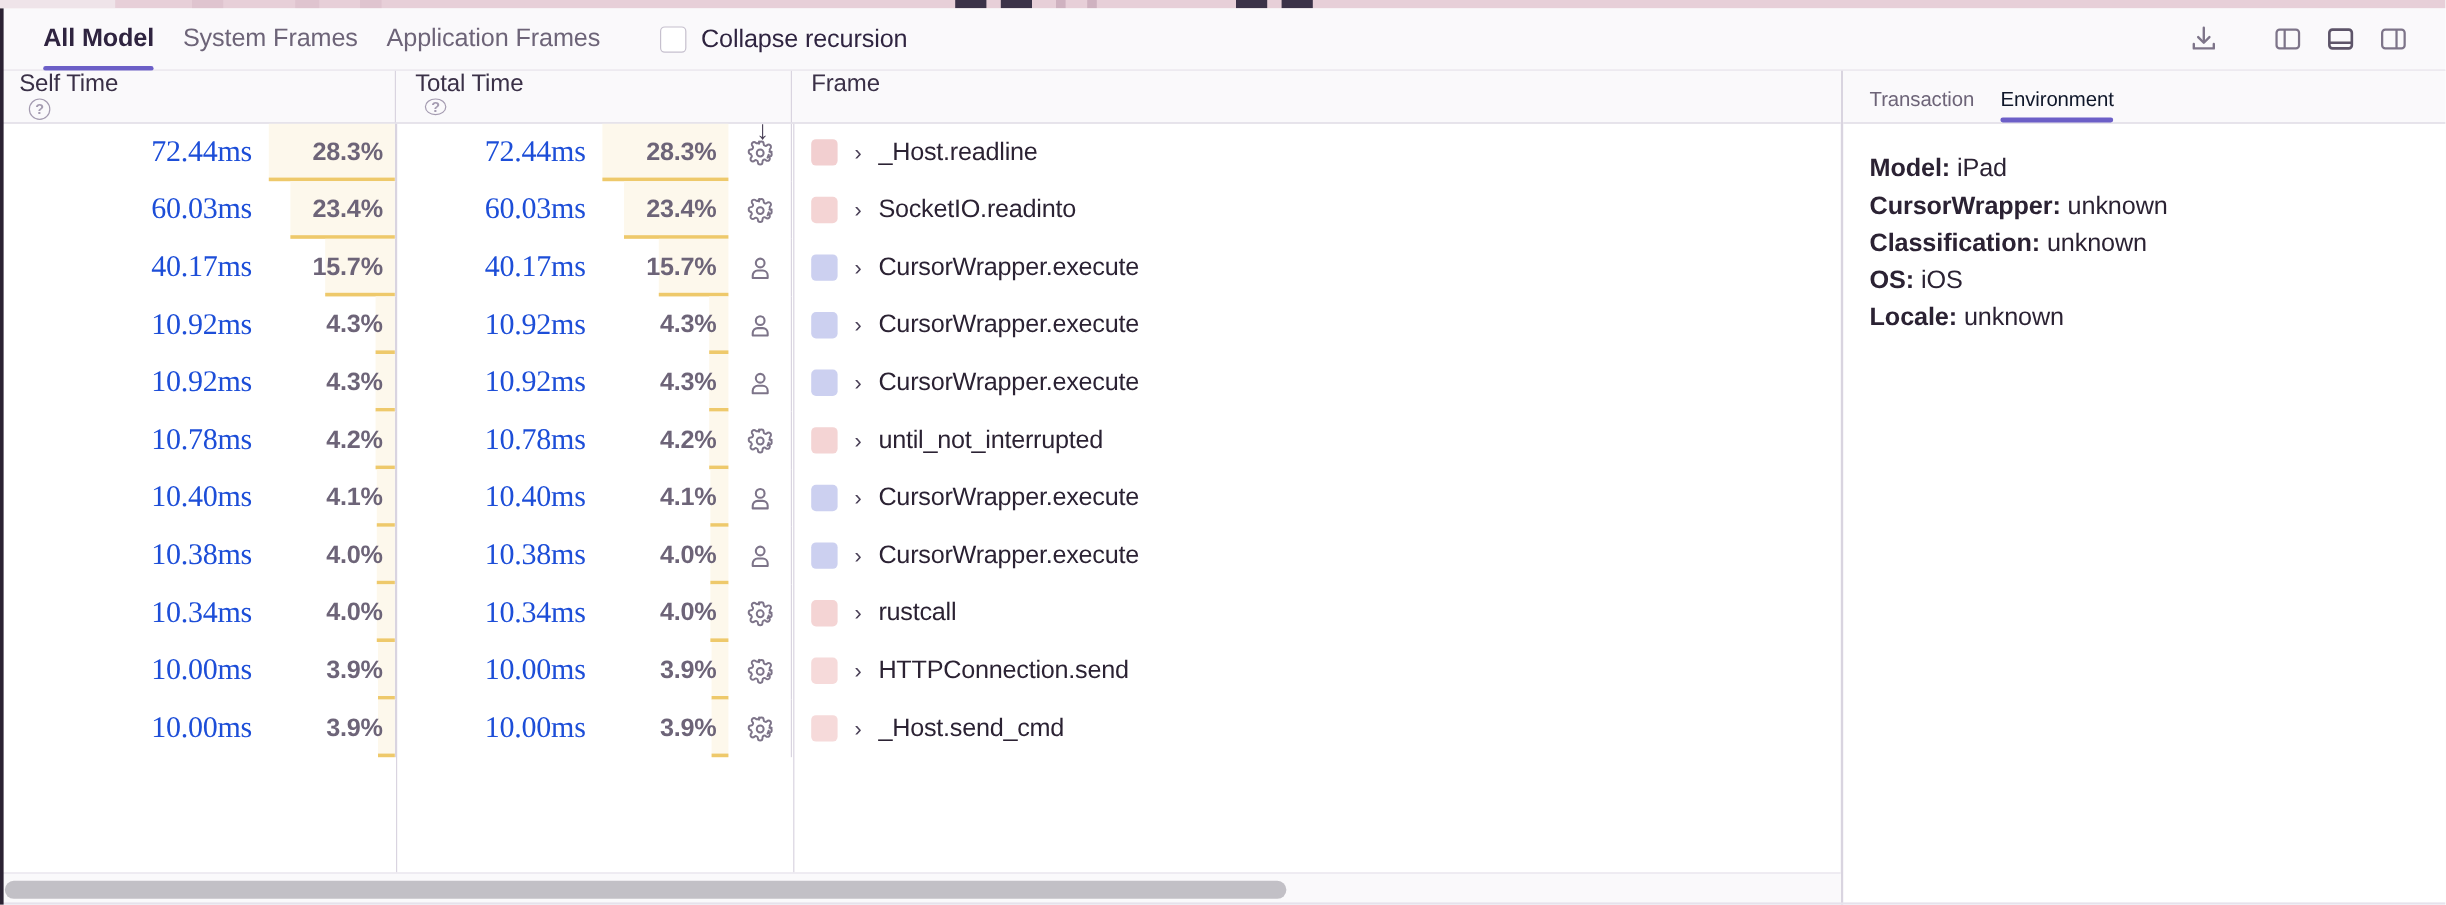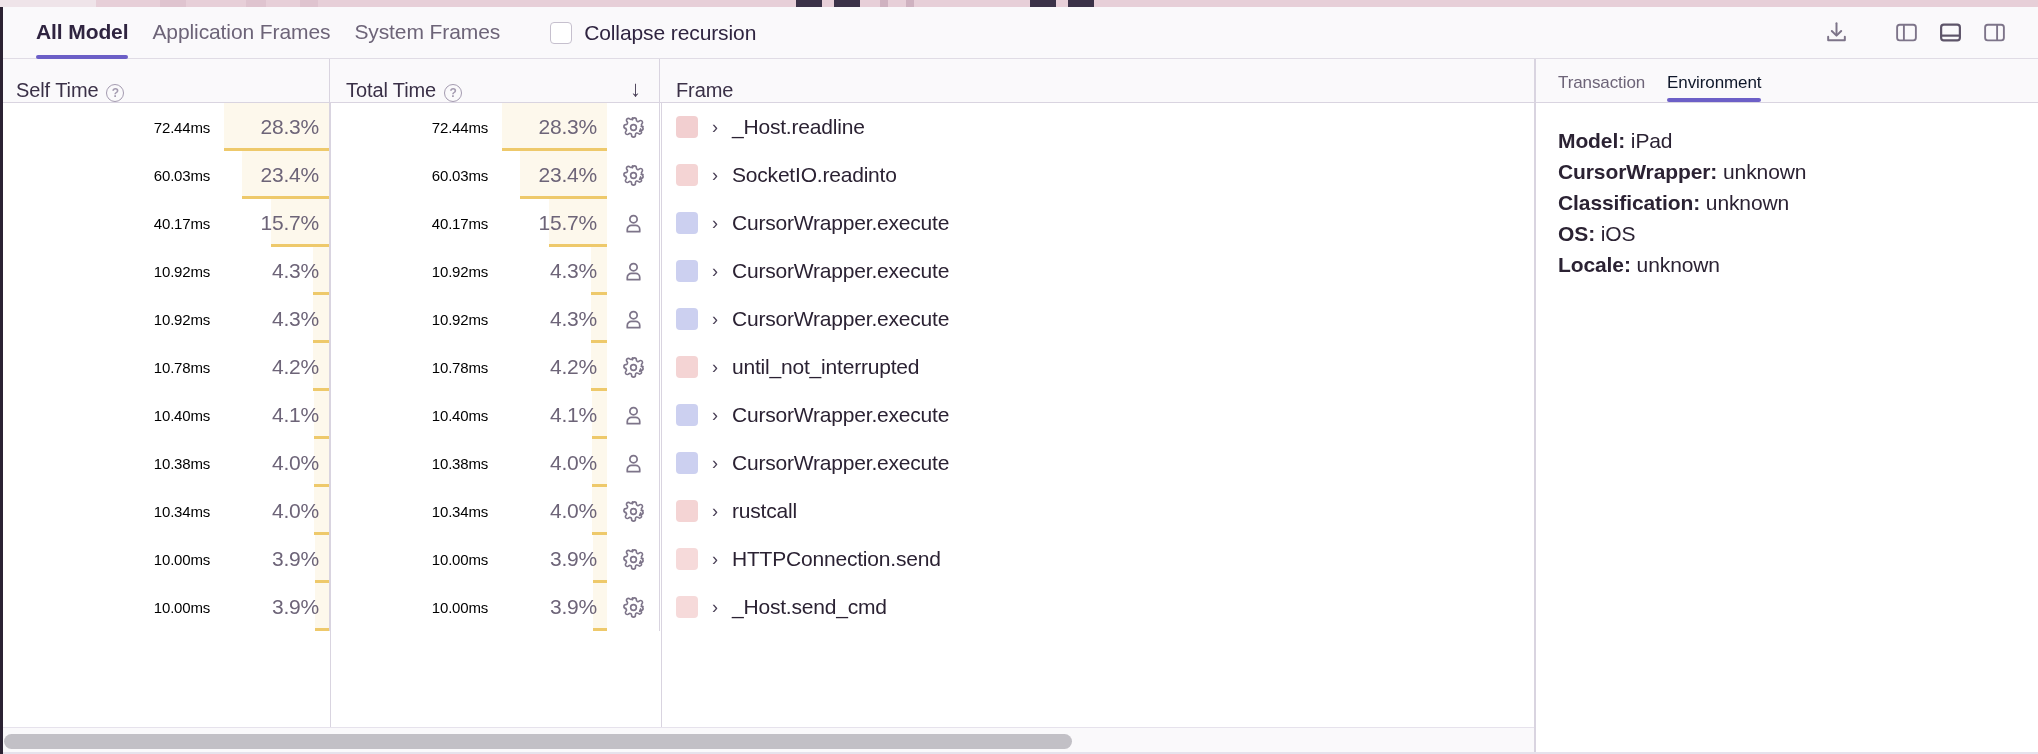--- a/index.html
+++ b/index.html
@@ -143,28 +143,29 @@
 
   .col-head {
     height: 44px;
     flex: 0 0 auto;
     display: flex;
     background: #faf9fb;
     border-bottom: 1px solid #d9d4e0;
   }
   .ch-cell {
     display: flex;
-    align-items: flex-end;
+    align-items: flex-start;
     font-size: 20px;
     color: #3a3047;
     padding: 0 16px;
     border-right: 1px solid #d9d4e0;
     cursor: pointer;
     letter-spacing: -0.1px;
     position: relative;
+    flex-direction: column;
   }
   .ch-self  { width: 330px; flex: 0 0 330px; }
   .ch-total { width: 330px; flex: 0 0 330px; }
   .ch-frame { flex: 1 1 auto; border-right: none; }
   .qmark {
     display: inline-flex;
     align-items: center; justify-content: center;
     width: 18px; height: 18px;
     border: 1.3px solid #a49bb0;
     border-radius: 50%;
@@ -197,24 +198,25 @@
     display: flex;
     align-items: stretch;
     border-right: 1px solid #d9d4e0;
     position: relative;
   }
   .ms {
     flex: 1 1 auto;
     display: flex;
     align-items: center;
     justify-content: flex-end;
-    font-size: 15px;
-    color: #000000;
+    font-size: 25px;
+    color: #1d4ed8;
     padding-right: 14px;
     letter-spacing: -0.2px;
+    font-family: Liberation Serif, serif;
   }
   .pct-holder {
     flex: 0 0 105px;
     width: 105px;
     position: relative;
     display: flex;
     align-items: center;
     justify-content: flex-end;
   }
   .pct-bg {
@@ -230,20 +232,21 @@
     bottom: 0;
     height: 3px;
     background: #eec96b;
   }
   .pct-text {
     position: relative;
     font-size: 21px;
     color: #6d6478;
     padding-right: 10px;
     letter-spacing: -0.2px;
+    font-weight: bold;
   }
   .icon-holder {
     flex: 0 0 52px;
     width: 52px;
     display: flex;
     align-items: center;
     justify-content: center;
     color: #7d7489;
   }
   .cell-frame {
@@ -384,24 +387,24 @@
 
   <div class="left-rail"></div>
 
   <div class="toolbar">
     <div class="tab-sep"></div>
     <div class="tab-group">
       <div class="tab active">
         <span>All Model</span>
       </div>
       <div class="tab">
+        <span>System Frames</span>
+      </div>
+      <div class="tab">
         <span>Application Frames</span>
-      </div>
-      <div class="tab">
-        <span>System Frames</span>
       </div>
     </div>
 
     <div class="checkbox-wrap">
       <div class="cbox"></div>
       <span class="cbox-label">Collapse recursion</span>
     </div>
 
     <div class="toolbar-spacer"></div>
 

